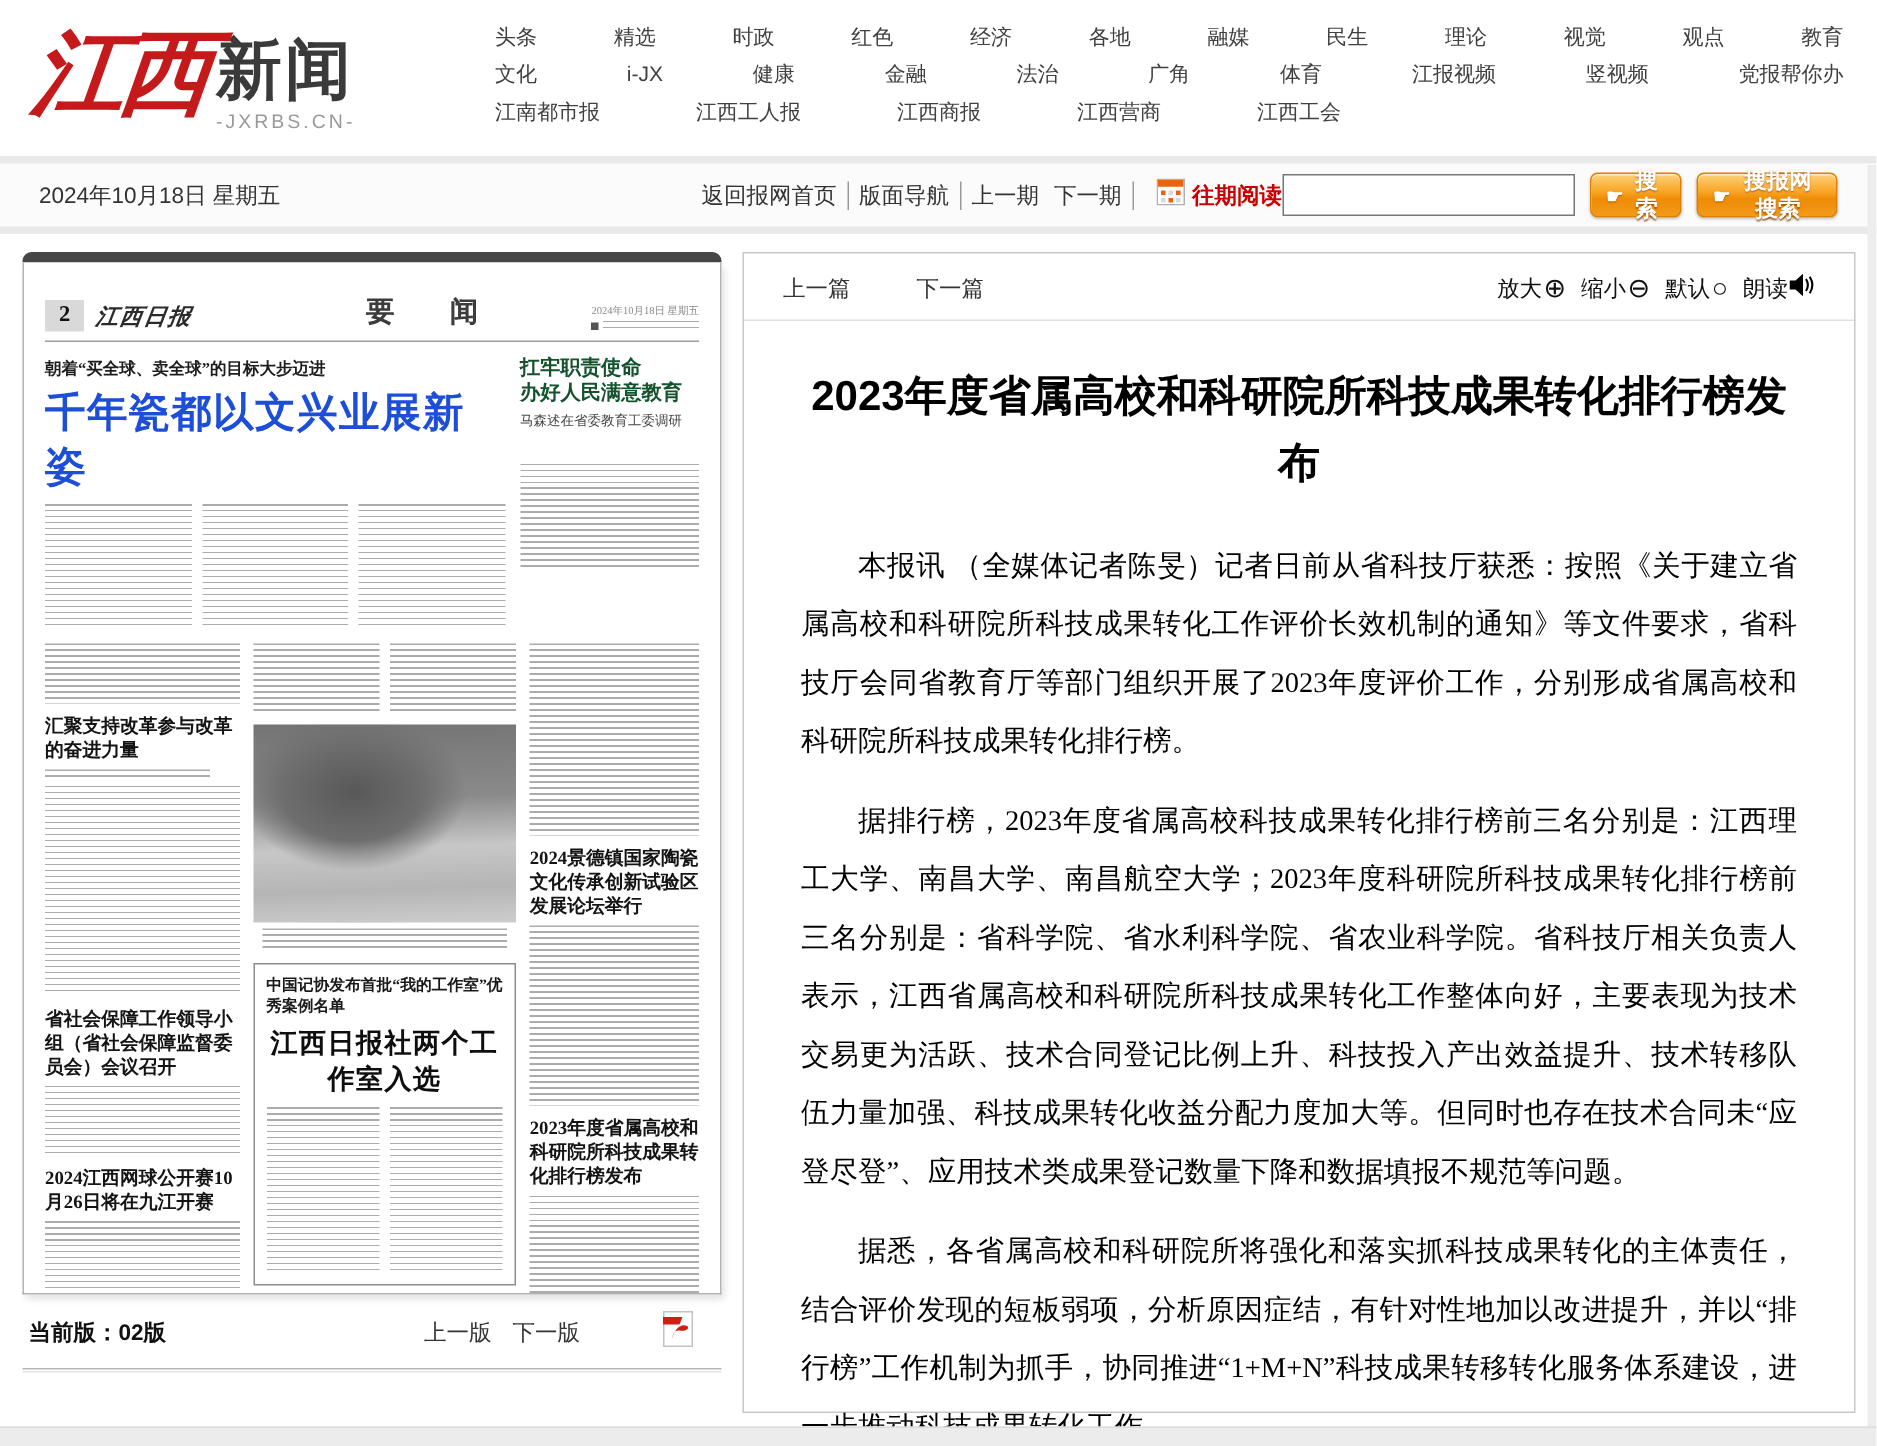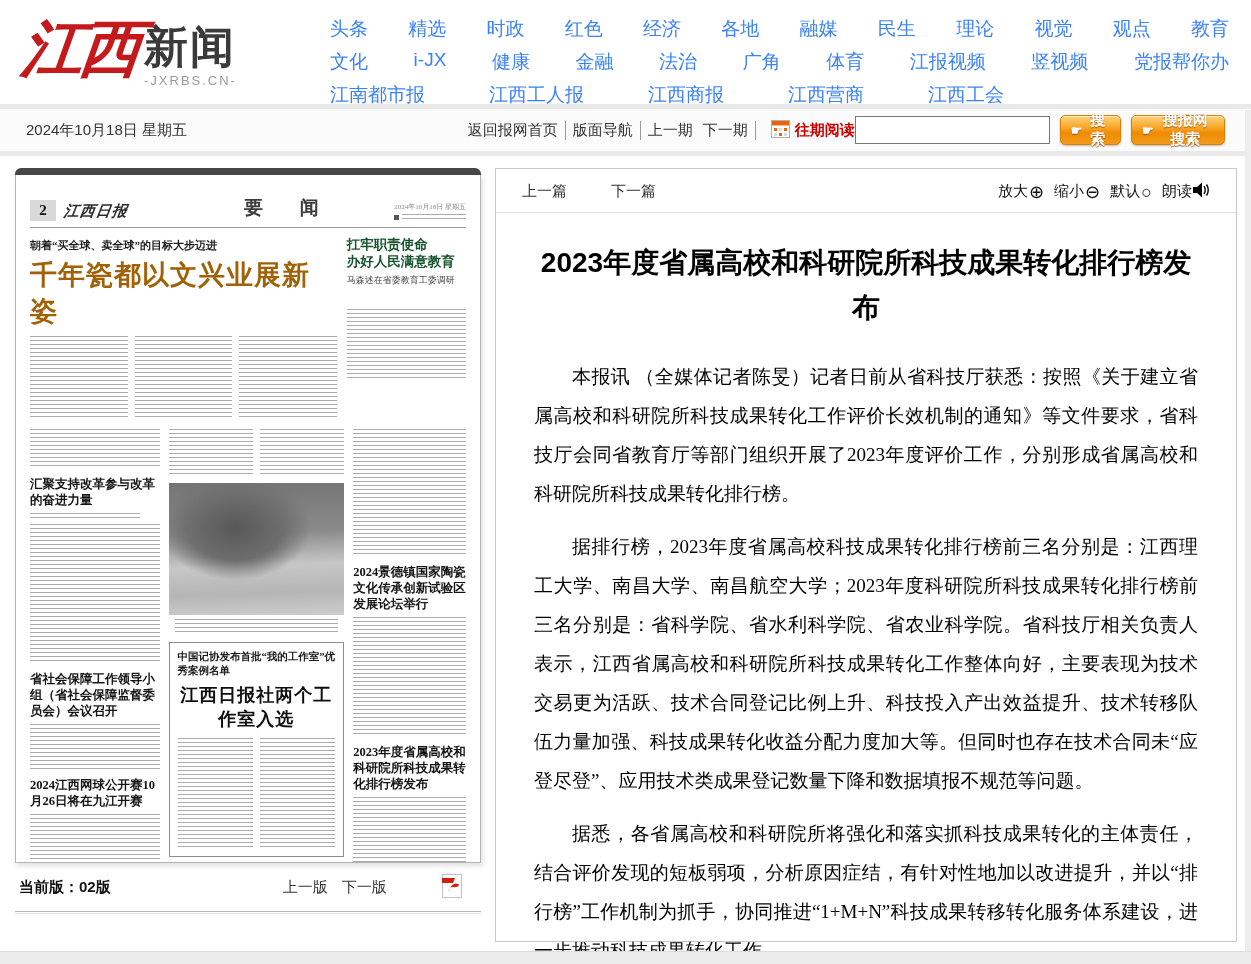--- a/index.html
+++ b/index.html
@@ -9,21 +9,21 @@
     font-family:"Liberation Sans","DejaVu Sans",sans-serif; color:#333;
   }
   
   .header { position:relative; height:104px; }
   .logo { position:absolute; left:22px; top:6px; display:flex; align-items:flex-end; cursor:pointer; }
   .logo-red { font-family:"DejaVu Serif","Liberation Serif",serif; font-weight:bold; font-style:italic;
     color:#c41a1c; font-size:62px; line-height:86px; transform:skewX(-6deg); letter-spacing:-4px; }
   .logo-black-wrap { margin-left:6px; padding-bottom:4px; }
   .logo-black { font-weight:bold; color:#3a3a3a; font-size:44px; line-height:48px; letter-spacing:2px; }
   .logo-domain { color:#9a9a9a; font-size:13px; letter-spacing:2px; text-align:right; margin-top:2px; }
-  .nav { position:absolute; left:330px; right:22px; top:16px; font-size:19px; color:#3b82f6; }
+  .nav { position:absolute; left:330px; right:22px; top:16px; font-size:14px; color:#404040; }
   .nav-row { display:flex; justify-content:space-between; margin-bottom:7px; }
   .nav-row.last { justify-content:flex-start; gap:64px; margin-bottom:0; }
   .nav-row span { cursor:pointer; white-space:nowrap; }
   
   .datebar { height:52px; background:#fbfbfb; border-top:5px solid #e9e9e9; border-bottom:5px solid #e9e9e9;
     display:flex; align-items:center; padding:0 26px; font-size:15px; color:#333; }
   .db-date { width:255px; }
   .db-links { display:flex; align-items:center; margin-left:215px; white-space:nowrap; }
   .db-link { cursor:pointer; }
   .db-link.piped { border-right:1px solid #999; padding-right:7px; margin-right:7px; }
@@ -53,21 +53,21 @@
   .np-section { font-size:19px; font-weight:bold; letter-spacing:16px; color:#3c3c3c; margin-left:116px; }
   .np-dateline { margin-left:auto; text-align:right; font-size:7px; color:#8a8a8a; line-height:9px; }
   .np-edline { display:flex; align-items:center; justify-content:flex-end; gap:3px; margin-top:2px; }
   .np-sq { width:5px; height:5px; background:#555; }
   .np-rule { border:none; border-top:1px solid #9c9c9c; margin:6px 0 8px; }
   .fl { background-image:repeating-linear-gradient(#979797 0 1px, transparent 1px 4px); opacity:.8; }
   .fl2 { display:flex; gap:7px; } .fl2 > div { flex:1; }
   .np-lead { display:flex; gap:10px; }
   .np-lead-left { width:72%; }
   .np-kicker { font-size:11px; font-weight:bold; color:#1d1d1d; margin:2px 0 4px; }
-  .np-h1 { font-size:27px; font-weight:bold; color:#a16207; letter-spacing:1px; margin-bottom:7px; }
+  .np-h1 { font-size:27px; font-weight:bold; color:#1d4ed8; letter-spacing:1px; margin-bottom:7px; }
   .np-lead-right { width:28%; }
   .np-h2 { font-size:13.5px; font-weight:bold; line-height:17px; color:#14532d; }
   .np-sub { font-size:9px; color:#444; margin:4px 0 22px; }
   .np-body { display:flex; gap:9px; margin-top:9px; }
   .np-colA { width:31%; } .np-colB { width:42%; } .np-colC { width:27%; }
   .np-h3 { font-size:12.5px; font-weight:bold; line-height:16px; color:#141414; margin:7px 0 5px; }
   .np-photo-river { height:132px; background:
       radial-gradient(ellipse 60% 55% at 38% 34%, #585858 0%, #6e6e6e 45%, rgba(0,0,0,0) 72%),
       linear-gradient(178deg, #747474 0%, #8a8a8a 38%, #c7c7c7 62%, #b5b5b5 82%, #cdcdcd 100%); }
   .np-caption { height:14px; margin:4px 6px 0; }

